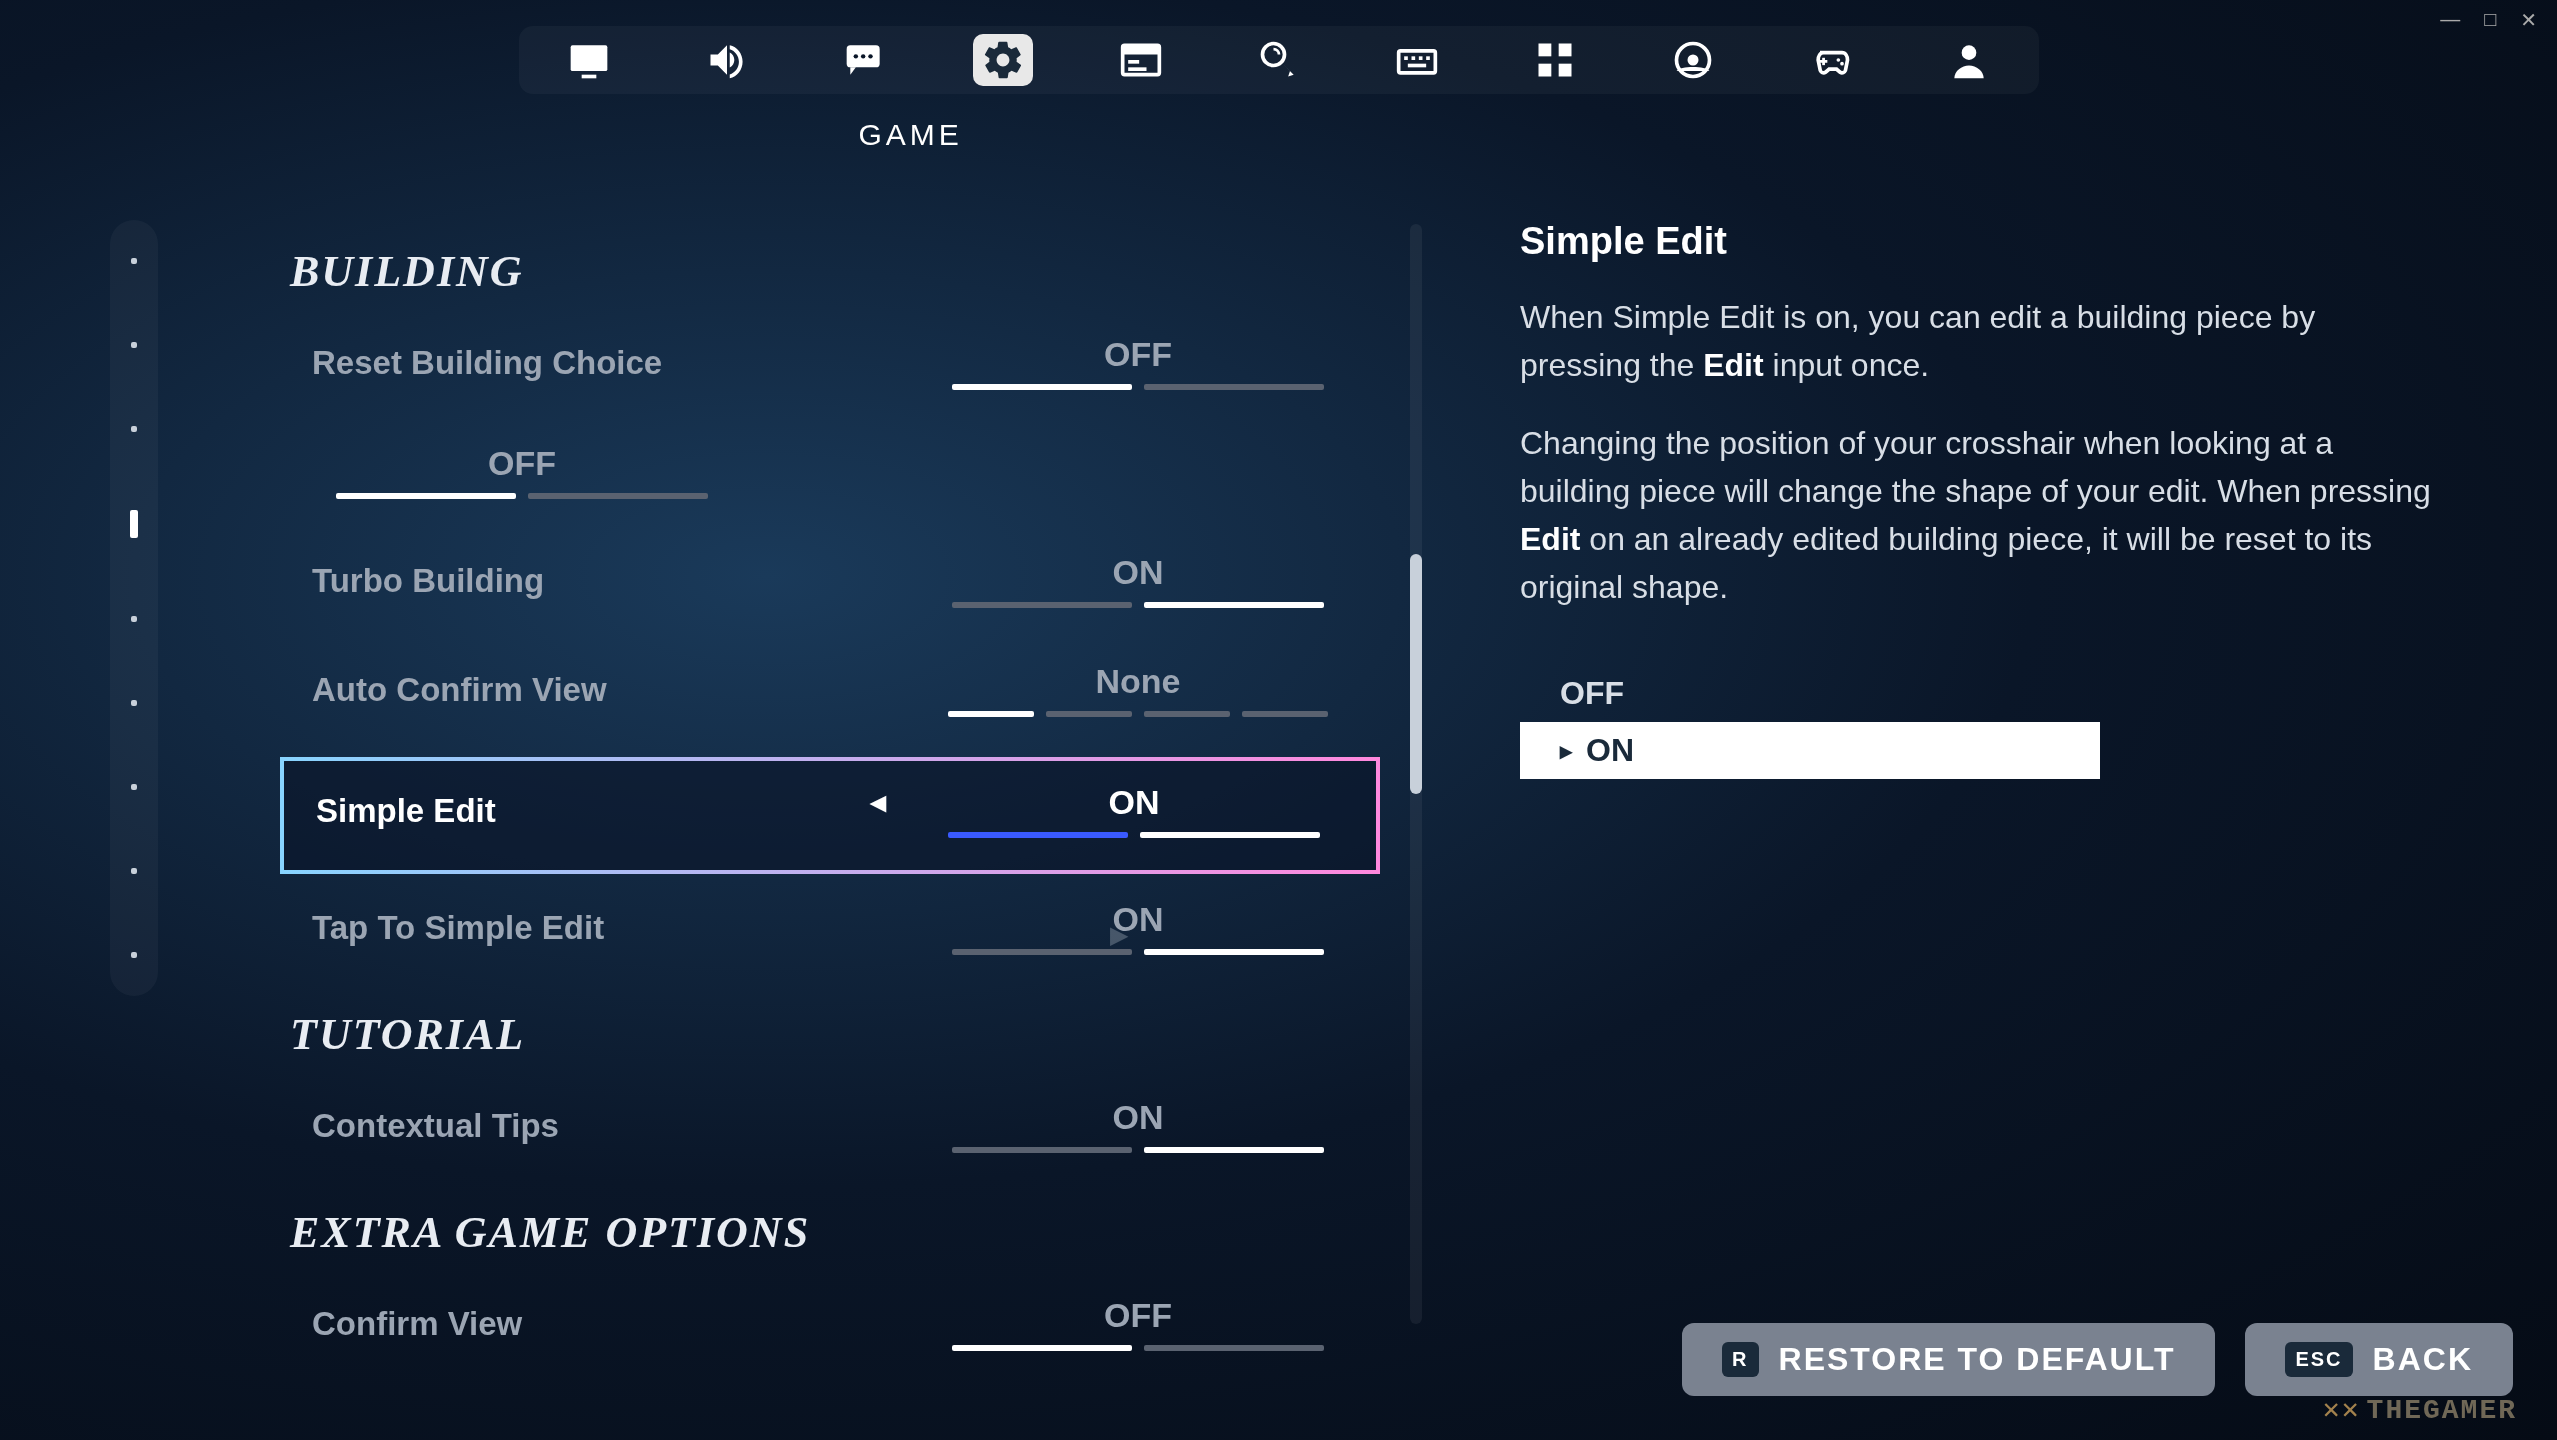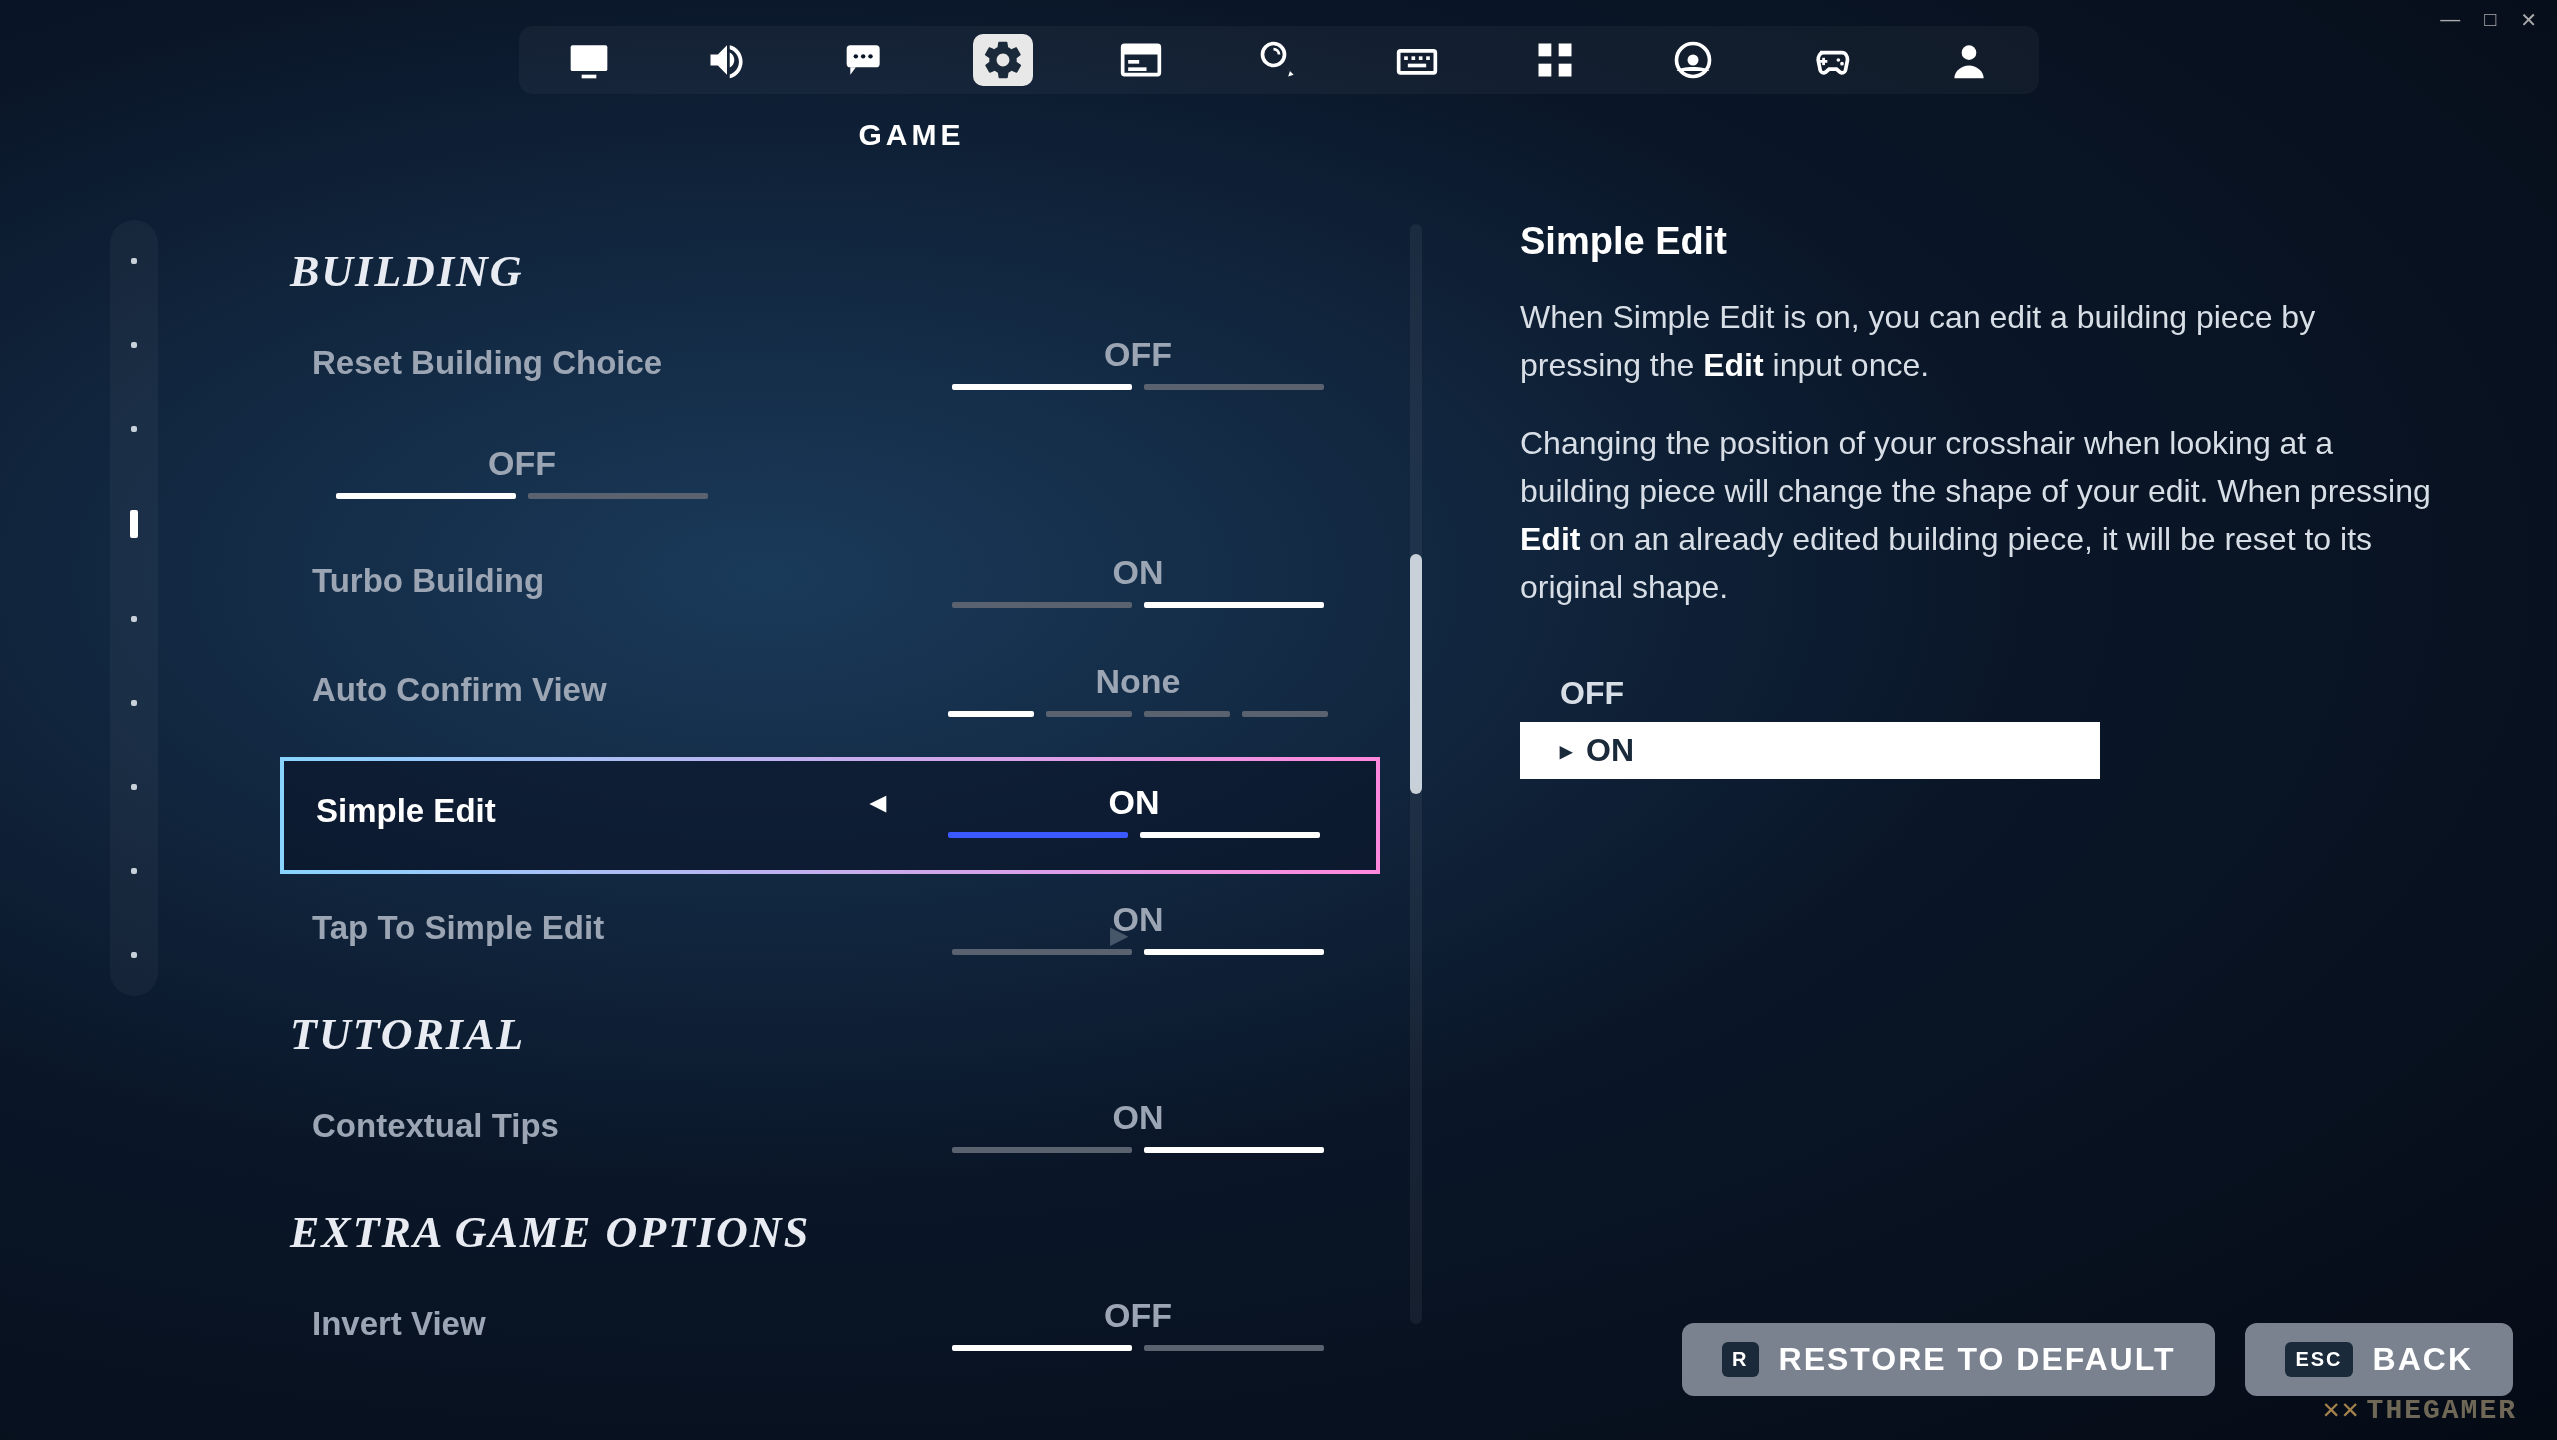--- a/index.html
+++ b/index.html
@@ -51,21 +51,21 @@
 }
 .top-nav .tab svg { width: 44px; height: 44px; fill: #fff; }
 .top-nav .tab.active svg { fill: #1a2a3a; }
 
 .top-nav-label {
   position: absolute;
   top: 118px;
   left: 50%;
   transform: translateX(-420px);
   color: #fff;
-  font-weight: 700;
+  font-weight: 400;
   font-size: 30px;
   letter-spacing: 4px;
 }
 
 
 .left-dots {
   position: absolute;
   left: 110px;
   top: 220px;
   width: 48px;
@@ -470,21 +470,21 @@
       <div class="track">
           <div class="seg"></div>
           <div class="seg on"></div>
         </div>
     </div>
   </div>
 
   <div class="section-header">EXTRA GAME OPTIONS</div>
 
   <div class="setting-row">
-    <div class="label">Invert View</div>
+    <div class="label">Confirm View</div>
     <div class="value-wrap">
       <div class="value">OFF</div>
       <div class="track">
           <div class="seg on"></div>
           <div class="seg"></div>
         </div>
     </div>
   </div>
 
 </div>

